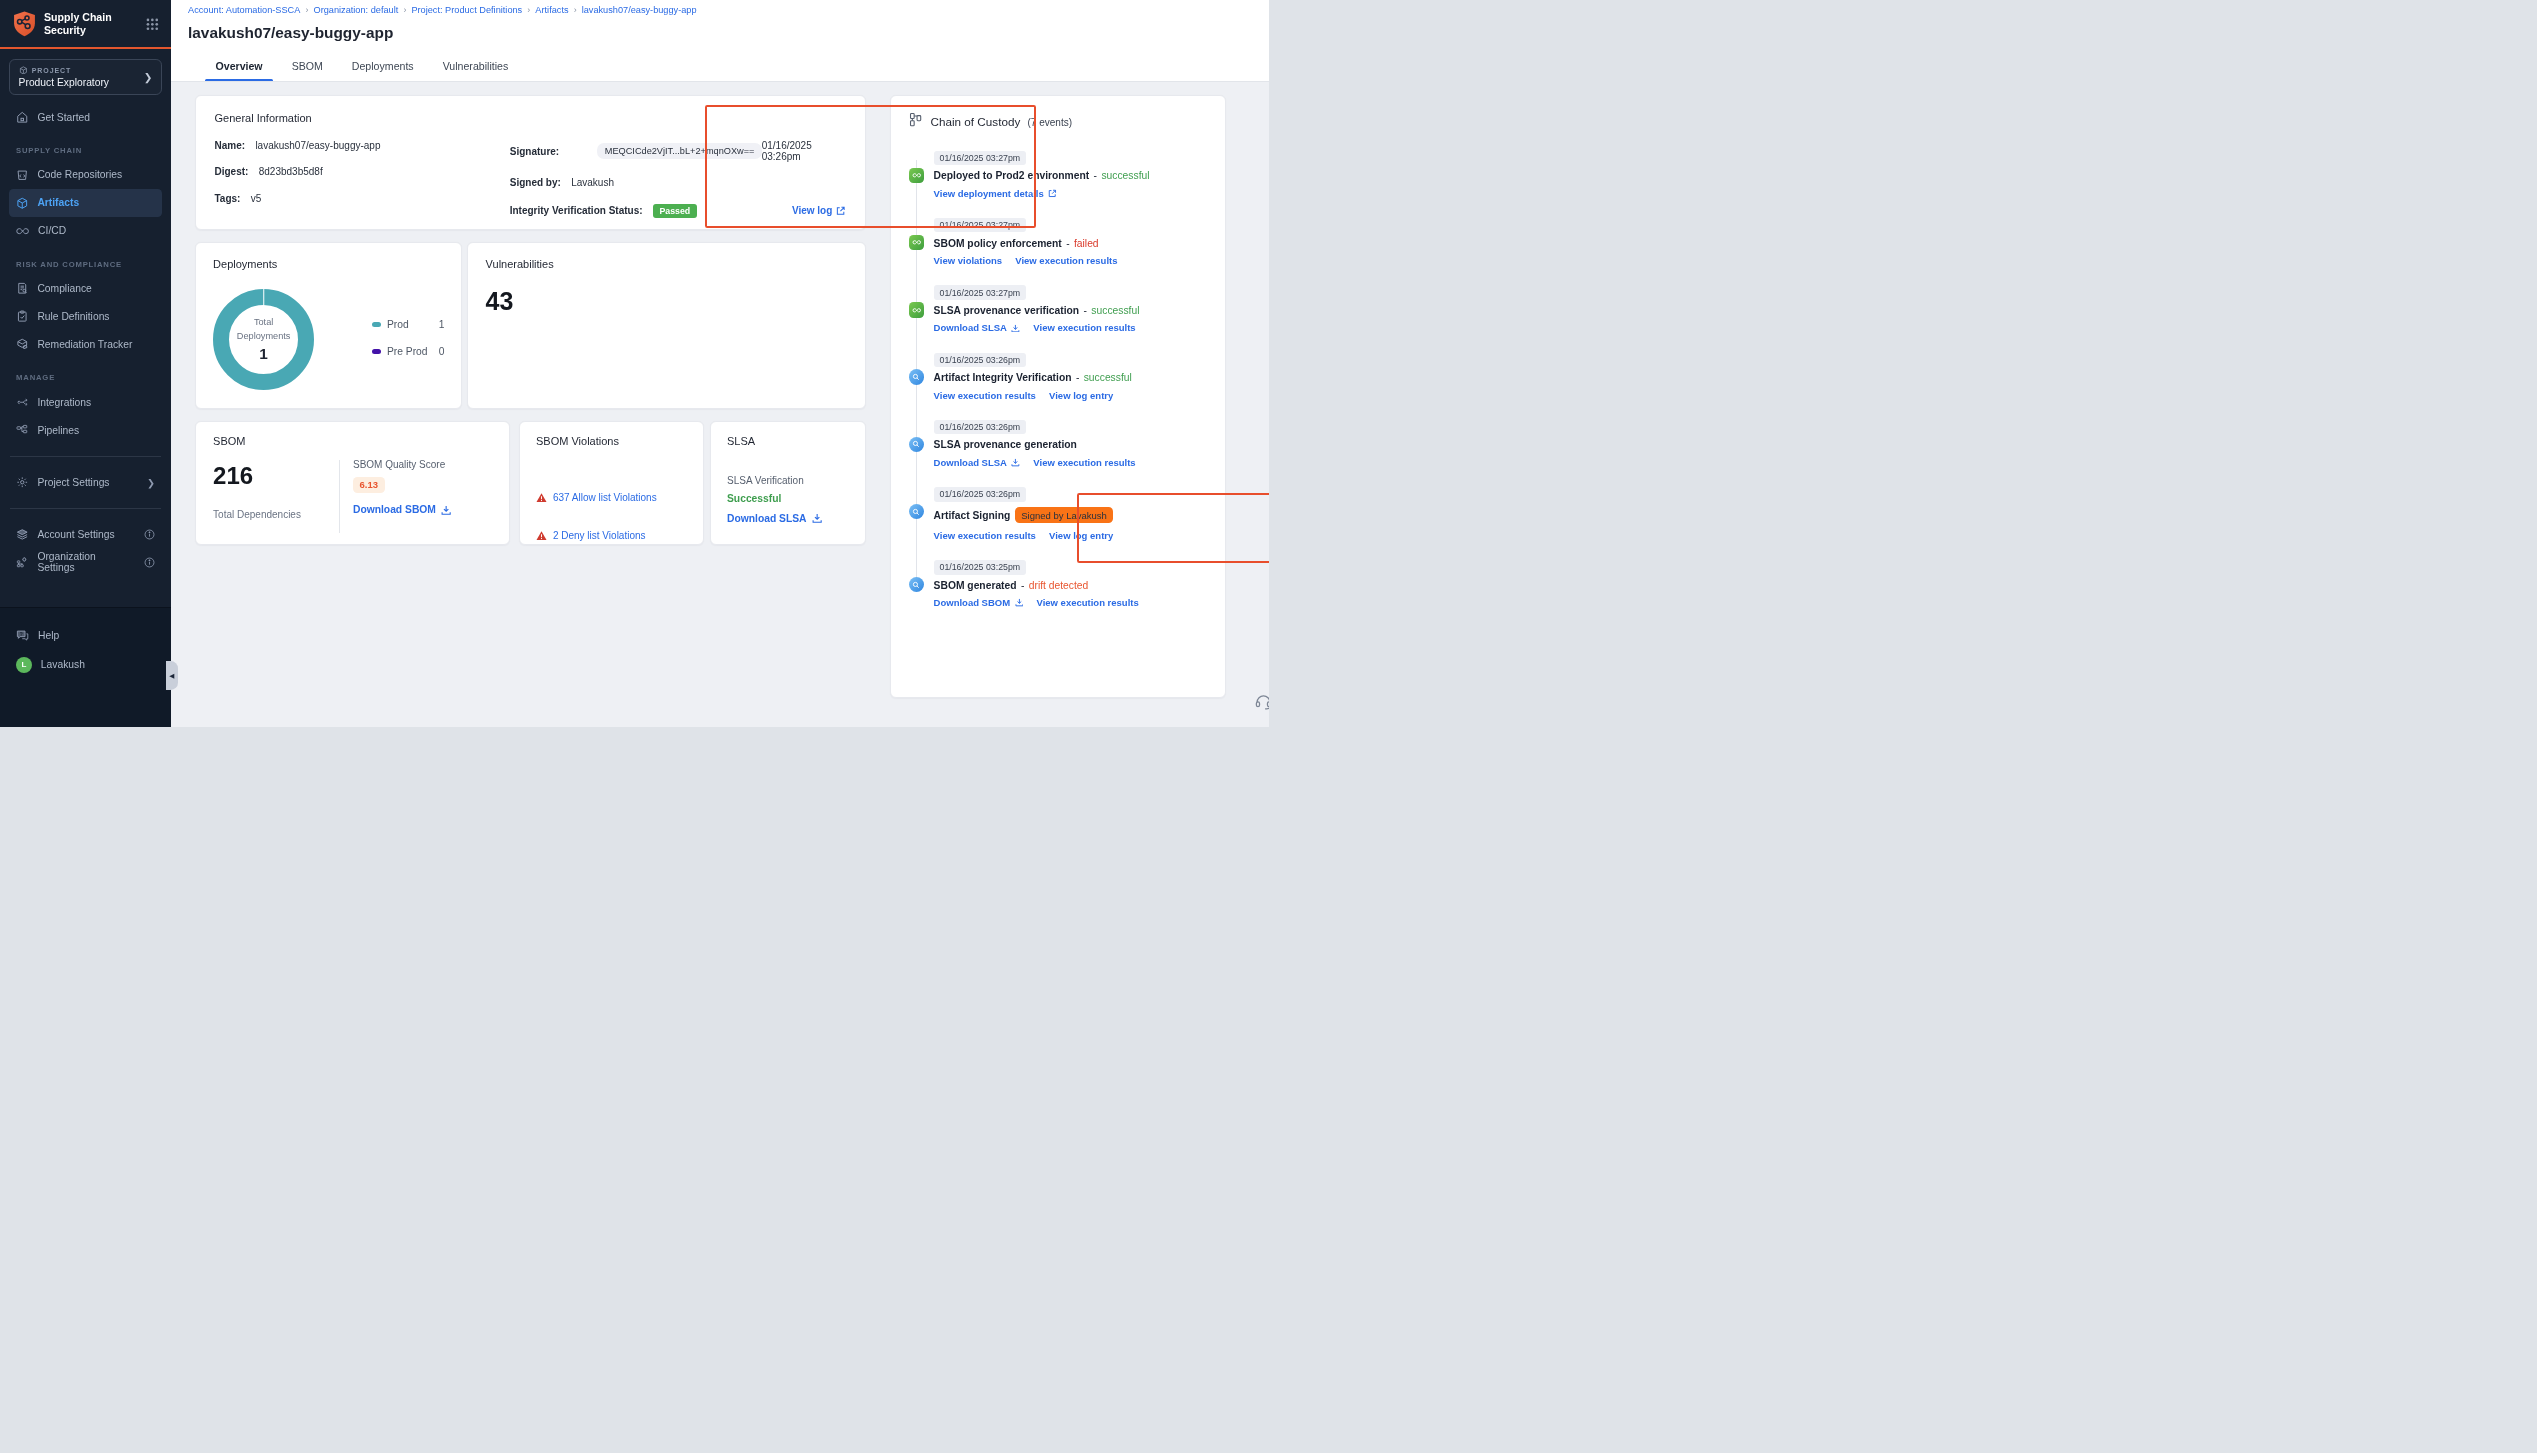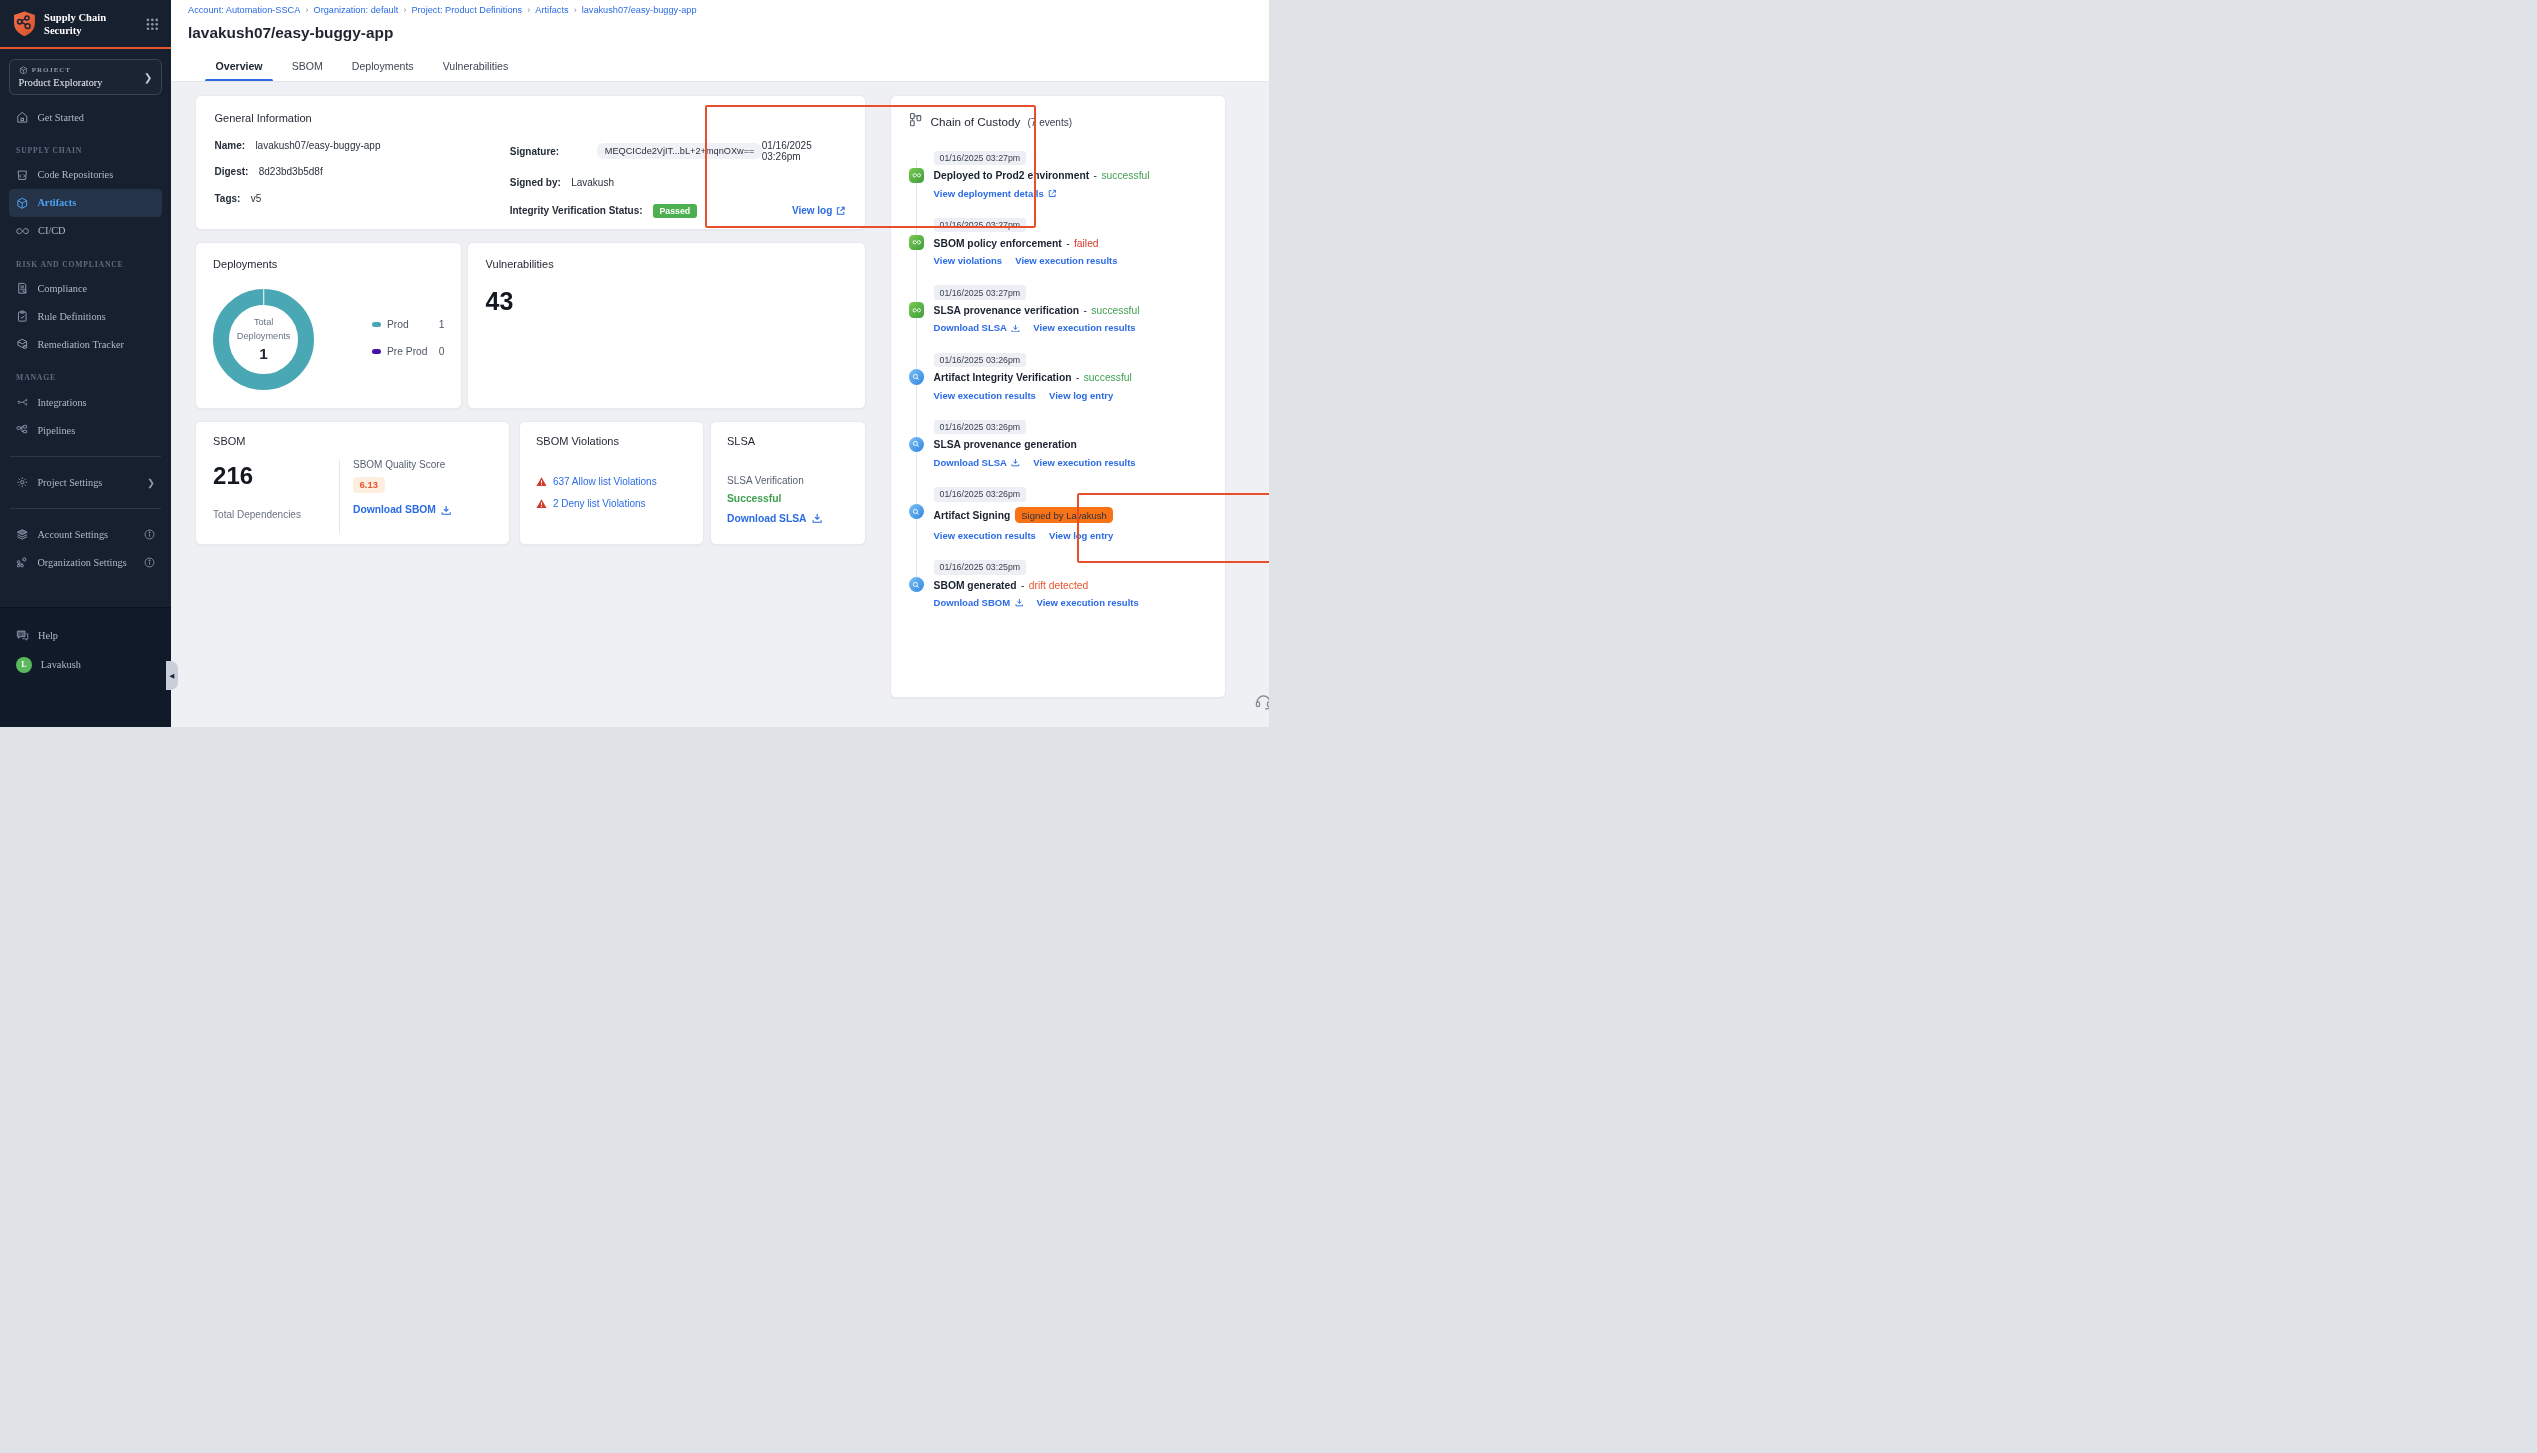--- a/index.html
+++ b/index.html
@@ -1,21 +1,21 @@
 <!DOCTYPE html>
 <html style="font-size:11.7px"><head>
 <meta charset="utf-8">
 <style>
   * { margin:0; padding:0; box-sizing:border-box; }
   html,body { background:#dfe3e8; }
   body { font-family:"Liberation Sans","DejaVu Sans",sans-serif; }
   .page { position:relative; width:1269px; height:727px; background:#eef0f4; overflow:hidden; }
 
   
-  .sidebar { position:absolute; left:0; top:0; width:171px; height:727px; background:#16202f; color:#aeb9c9; display:flex; flex-direction:column;font-family:Liberation Serif, serif; }
+  .sidebar { position:absolute; left:0; top:0; width:171px; height:727px; background:#16202f; color:#aeb9c9; display:flex; flex-direction:column; }
   .sb-header { padding:10.3px 11.7px 8.8px 11.7px; display:flex; align-items:center; gap:7.3px; }
   .sb-logo { width:25px; height:28px; flex:none; }
   .sb-title { color:#fff; font-size:10.6px; font-weight:bold; line-height:1.3; flex:1; }
   .sb-grid { width:14.7px; height:14.7px; flex:none; cursor:pointer; }
   .sb-accent { height:2.2px; background:#e4572e; }
   .sb-project { margin:9.5px 8.8px 0 8.8px; border:0.7px solid #3a4557; border-radius:5.9px; padding:5.9px 8.8px; display:flex; align-items:center; cursor:pointer; background:#1a2433; }
   .sb-project-main { flex:1; }
   .sb-project-label { display:flex; align-items:center; gap:4.4px; color:#8b97ab; font-size:7px; font-weight:bold; letter-spacing:0.9px; }
   .sb-project-name { color:#eef2f8; font-size:10.3px; margin-top:2.2px; }
   .sb-chev { color:#c3cbd8; font-size:10.3px; }
@@ -90,21 +90,21 @@
   .sbom-left { width:126px; }
   .sbom-total { font-size:24px; font-weight:bold; color:#14181f; margin-top:4.4px; }
   .sbom-dep-label { font-size:10px; color:#6a7383; margin-top:19px; }
   .sbom-div { width:0.7px; background:#e3e6eb; margin:2.9px 13.2px 0 0; height:73px; }
   .sbom-right { padding-top:1.5px; }
   .quality-label { font-size:10px; color:#565f6e; }
   .quality-badge { display:inline-block; margin-top:6.6px; background:#fdeee0; color:#e8552f; font-weight:bold; font-size:9.5px; padding:2.9px 6.6px; border-radius:4.4px; }
   .dl-link { display:flex; align-items:center; gap:5.1px; color:#2b6be4; font-size:10.3px; font-weight:bold; margin-top:11px; cursor:pointer; text-decoration:none; }
 
   .viol { left:348px; top:421px; width:185px; height:124px; padding:13.2px 16px; }
-  .viol-row { display:flex; align-items:center; gap:5.9px; margin-top:0; font-size:10px; color:#2b6be4; font-weight:normal; cursor:pointer; }
+  .viol-row { display:flex; align-items:center; gap:5.9px; margin-top:16px; font-size:10px; color:#2b6be4; font-weight:normal; cursor:pointer; }
   .viol-rows { margin-top:29px; display:flex; flex-direction:column; gap:11px; }
 
   .slsa { left:539px; top:421px; width:156px; height:124px; padding:13.2px 16px; }
   .slsa-ver { font-size:10px; color:#565f6e; margin-top:28px; }
   .slsa-status { font-size:10.3px; color:#3f9e4f; font-weight:bold; margin-top:6.6px; }
   .slsa .dl-link { margin-top:8.8px; }
 
   
   .chain { left:719px; top:95px; width:336px; height:603px; padding:16px 17.6px; }
   .chain-header { display:flex; align-items:flex-end; gap:7.3px; }

